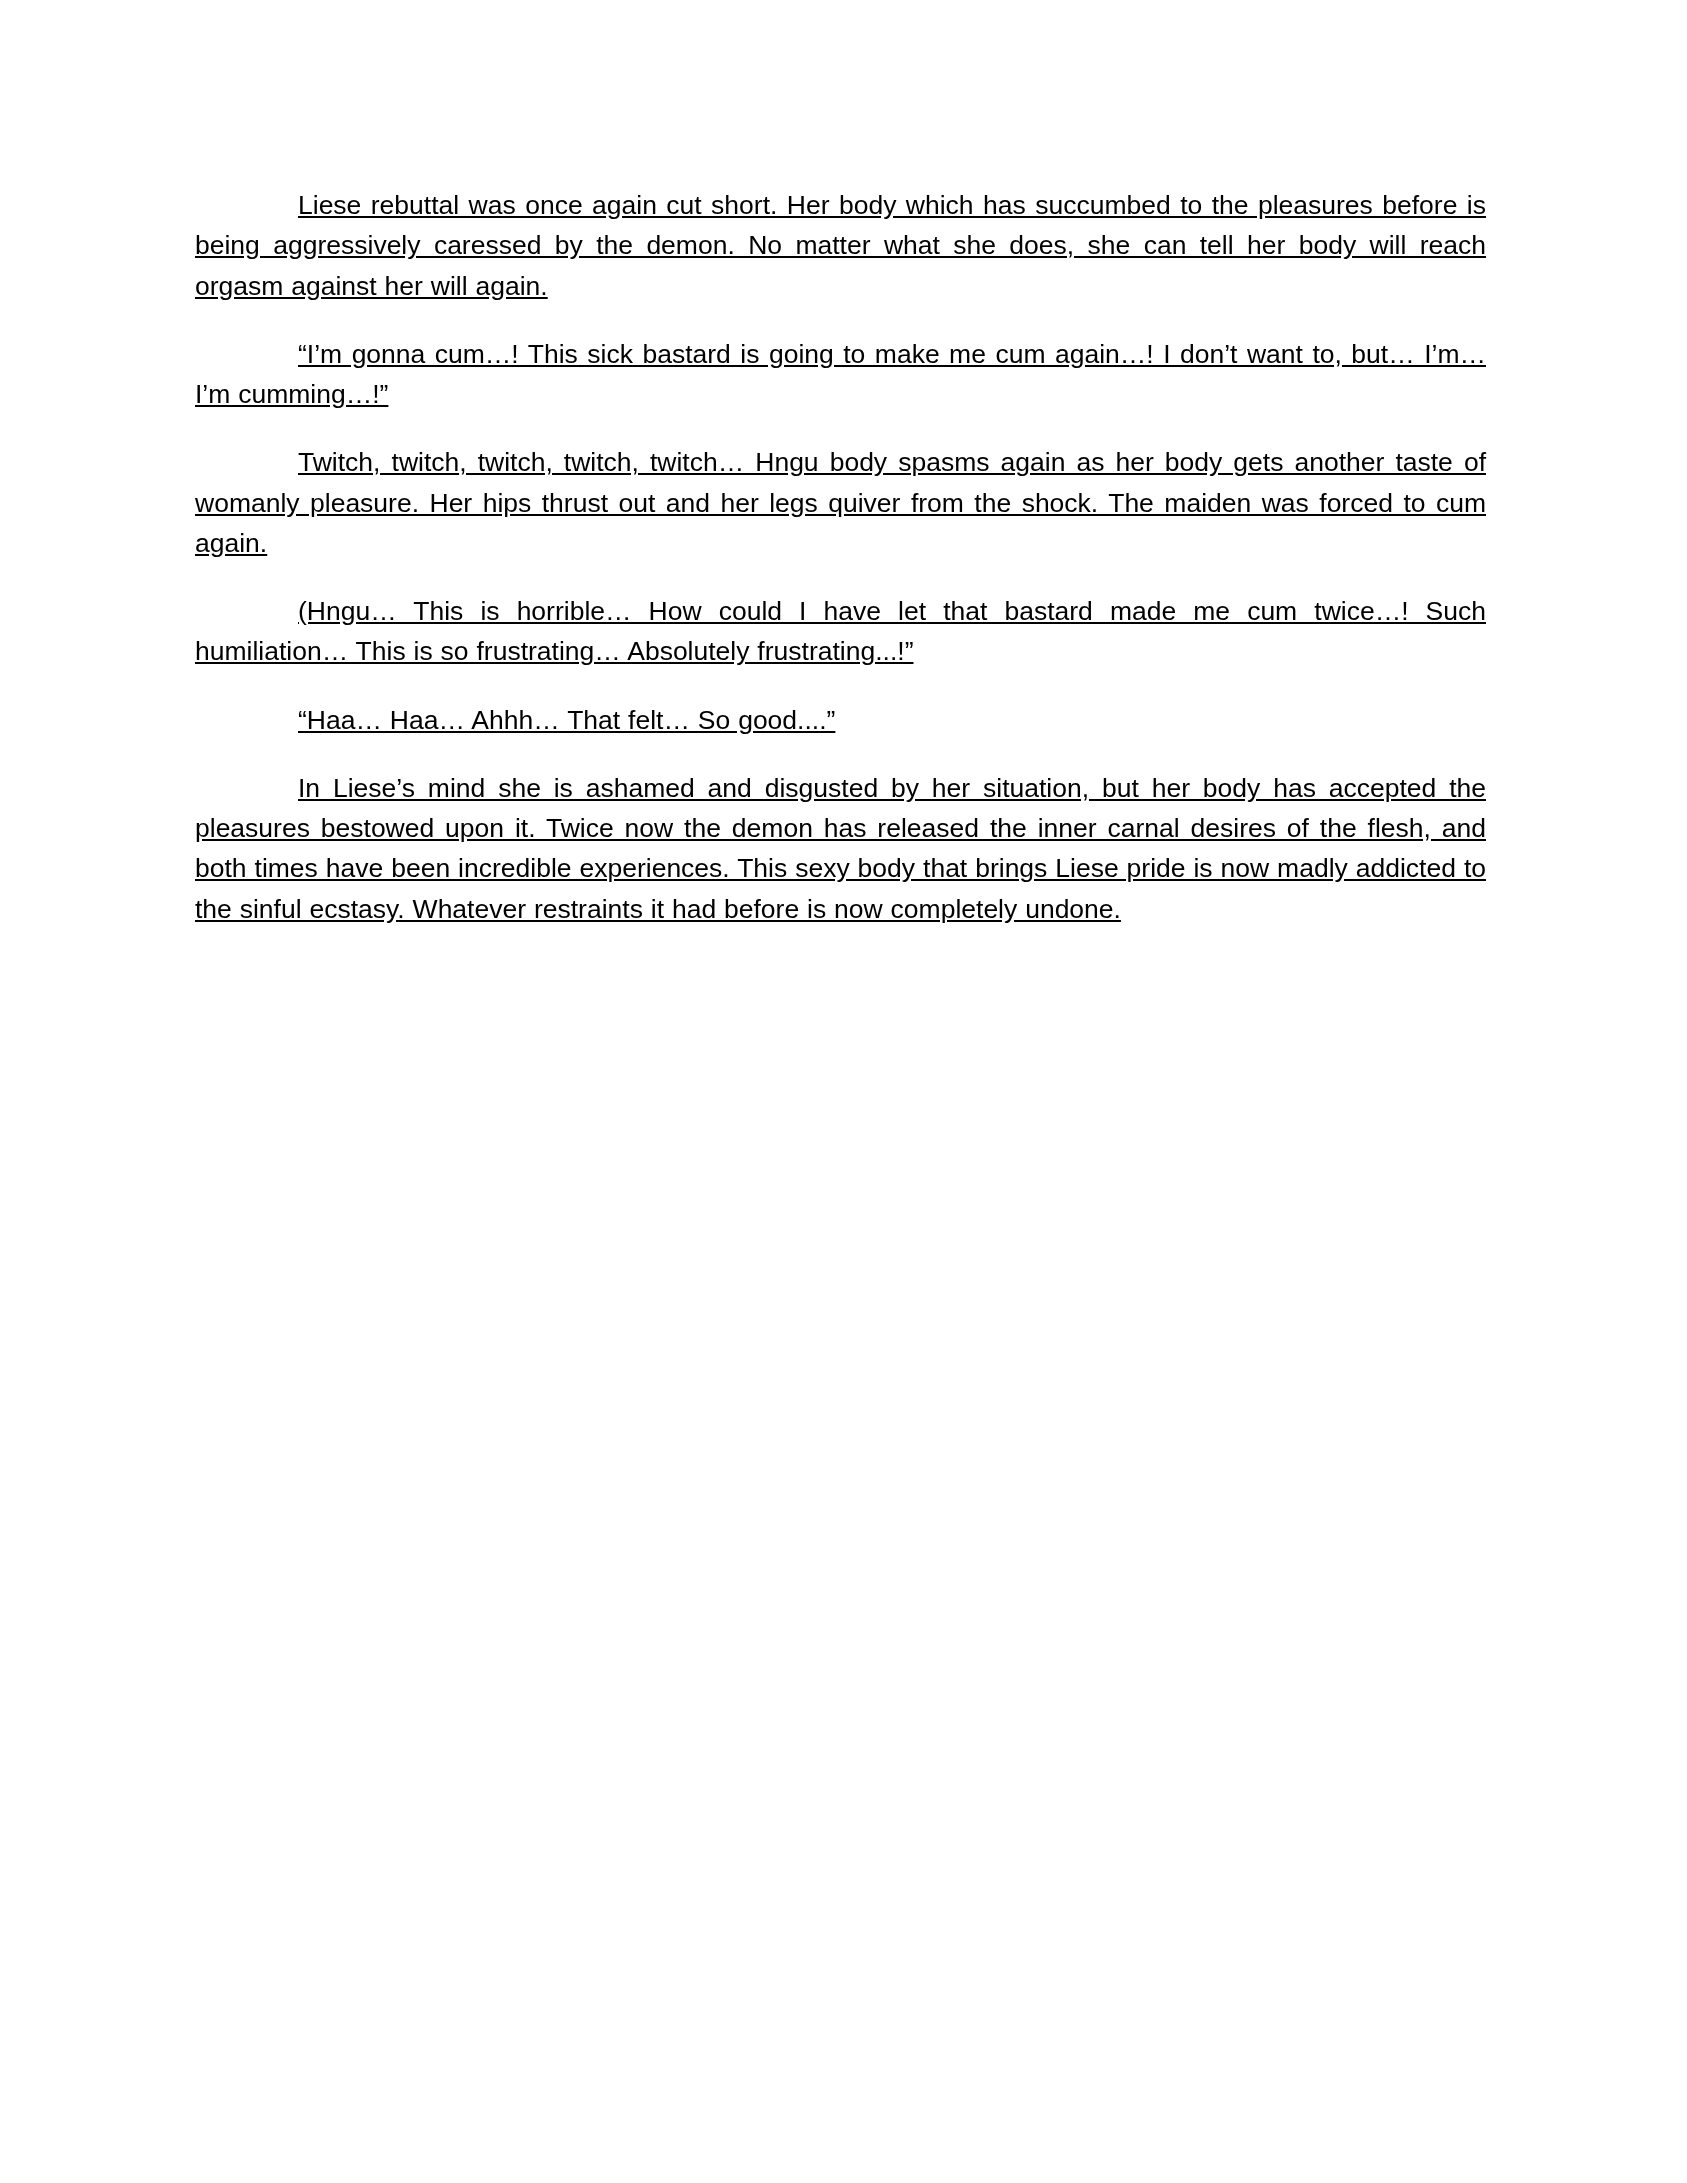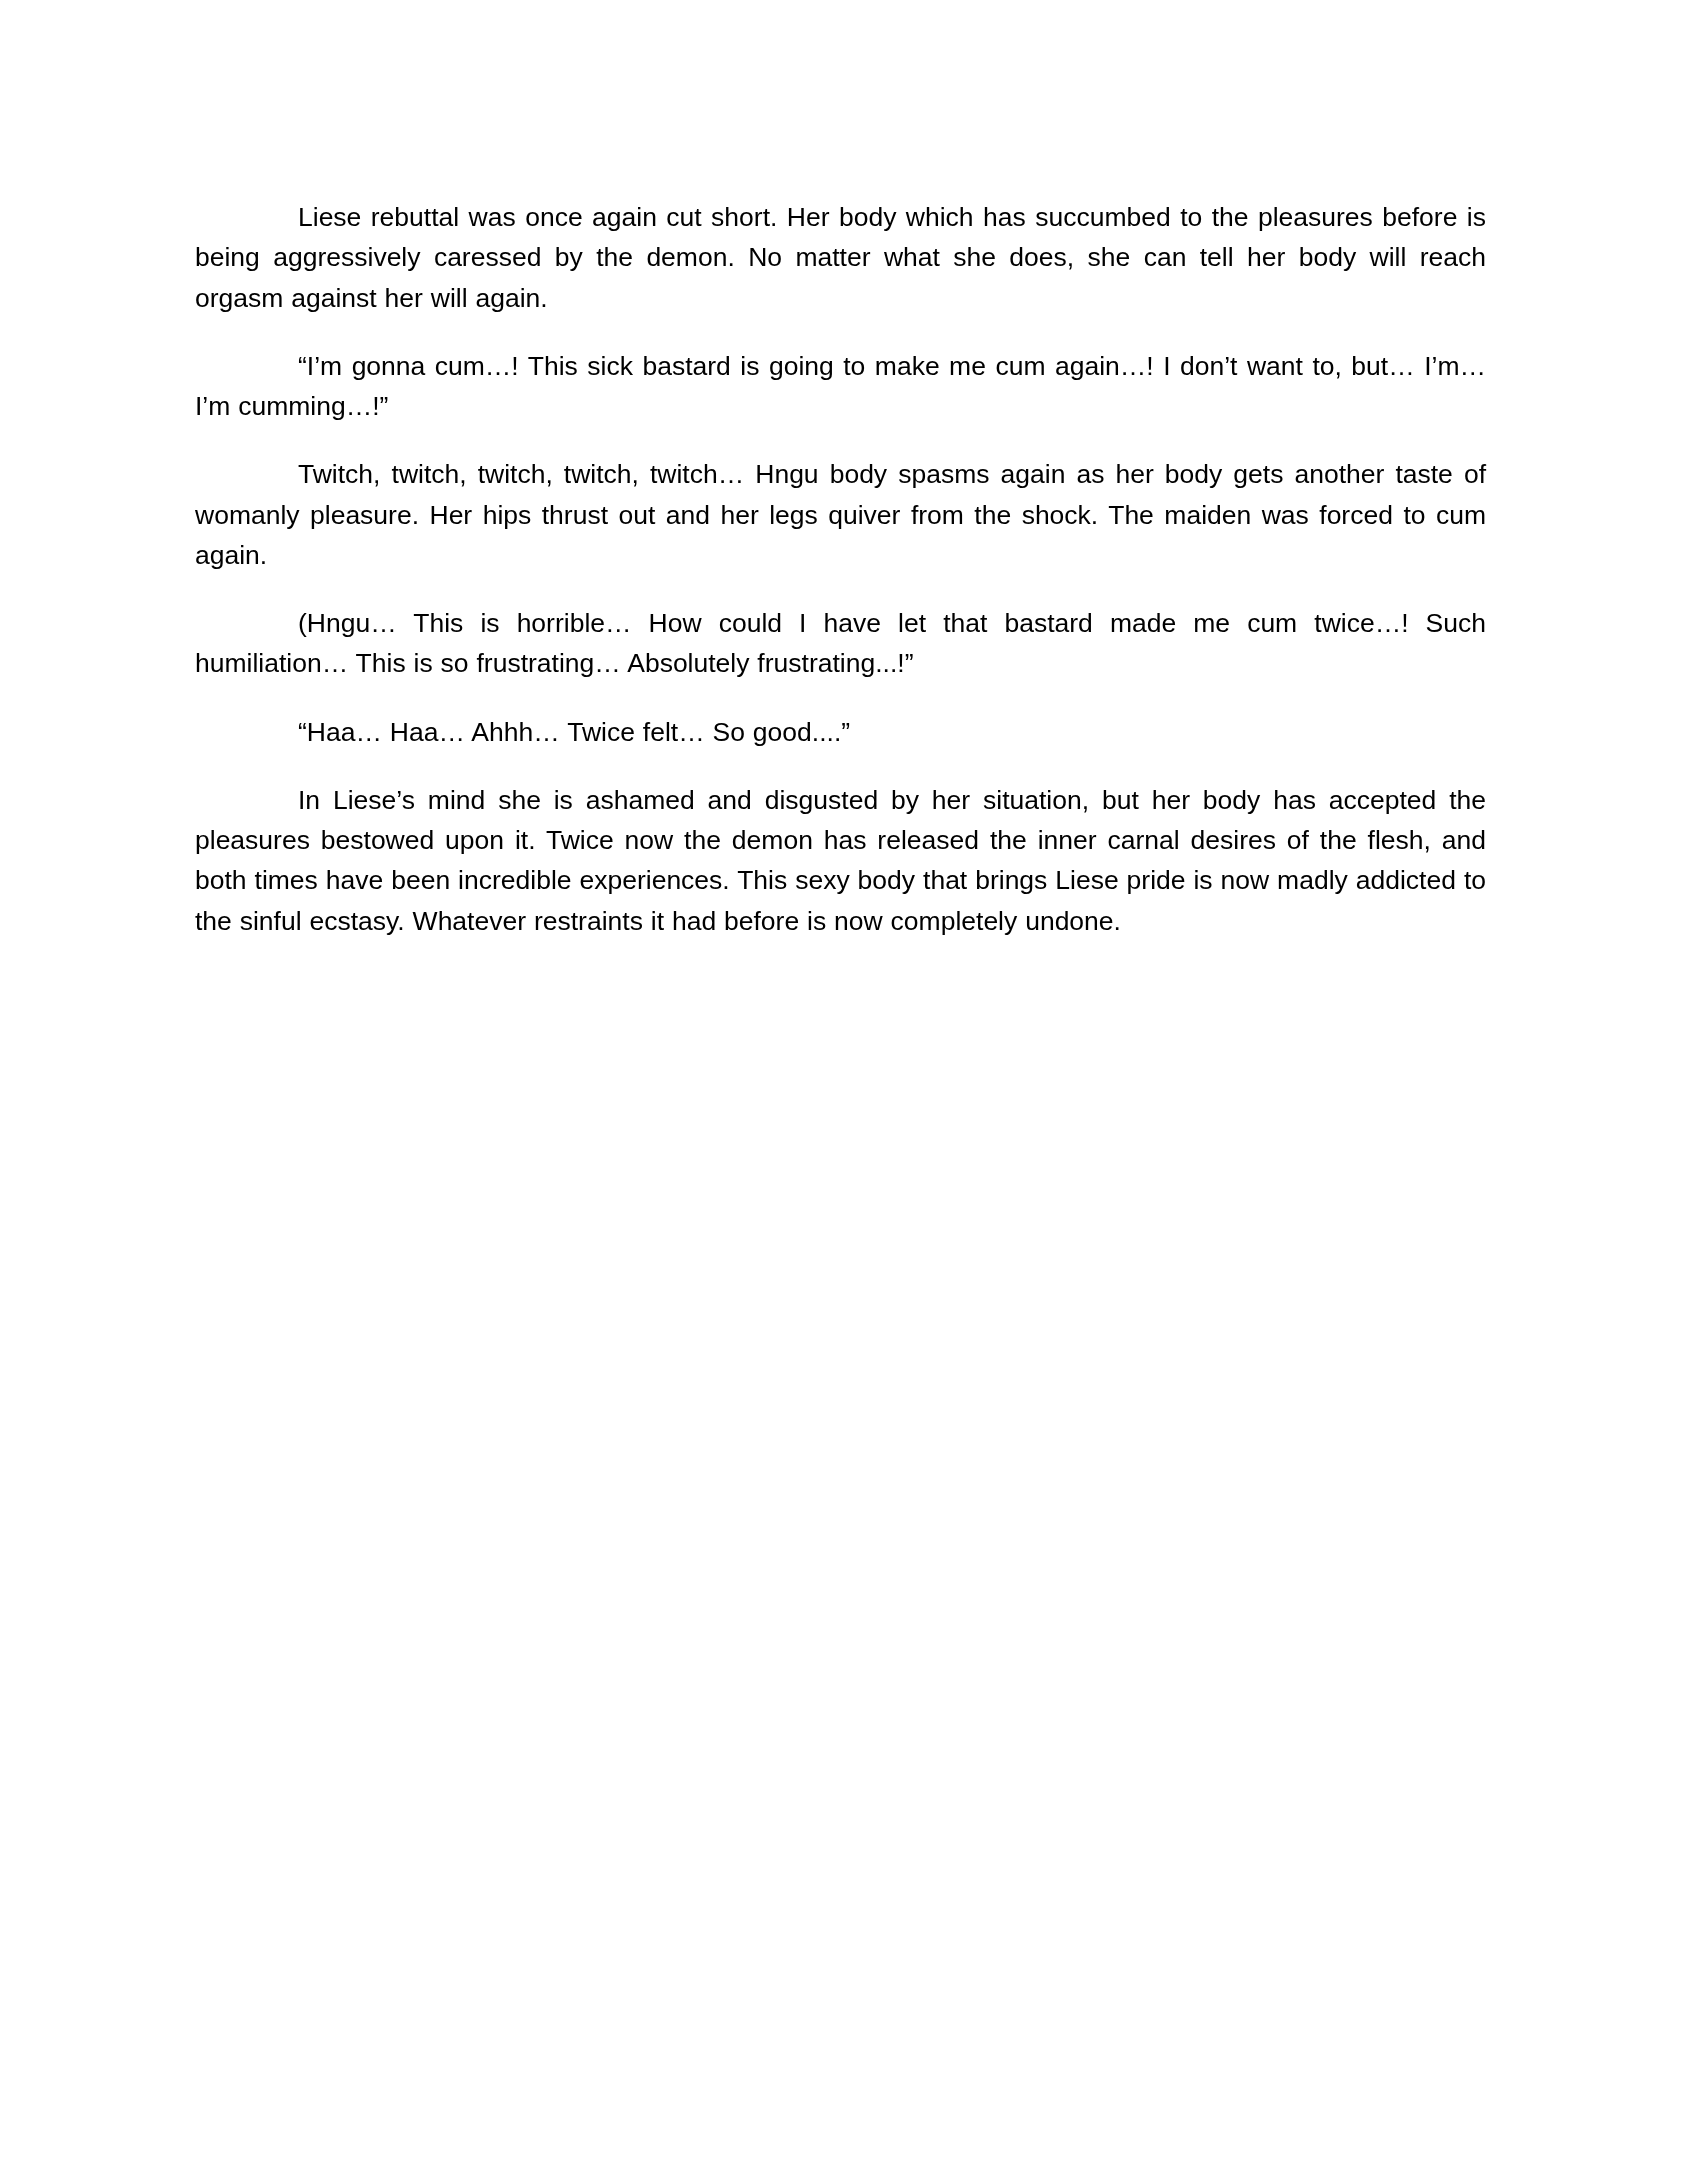--- a/index.html
+++ b/index.html
@@ -16,38 +16,39 @@
     font-family: "Liberation Sans", sans-serif;
     color: #000000;
   }
   .content {
     position: absolute;
     left: 195px;
     top: 185px;
     width: 1291px;
   }
   p.para {
-    margin: 12px 0 28px 0;
+    margin: 0 0 28px 0;
     font-size: 26.5px;
     line-height: 1.52;
     text-align: justify;
     text-indent: 103px;
     color: #000000;
     word-spacing: 0.02em;
+    text-decoration: underline;
   }
   p.para:last-child {
     margin-bottom: 0;
   }
 </style>
 </head>
 <body>
 
 <div class="page">
   <div class="content">
     <p class="para">Liese rebuttal was once again cut short. Her body which has succumbed to the pleasures before is being aggressively caressed by the demon. No matter what she does, she can tell her body will reach orgasm against her will again.</p>
     <p class="para">“I’m gonna cum…! This sick bastard is going to make me cum again…! I don’t want to, but… I’m… I’m cumming…!”</p>
     <p class="para">Twitch, twitch, twitch, twitch, twitch… Hngu body spasms again as her body gets another taste of womanly pleasure. Her hips thrust out and her legs quiver from the shock. The maiden was forced to cum again.</p>
     <p class="para">(Hngu… This is horrible… How could I have let that bastard made me cum twice…! Such humiliation… This is so frustrating… Absolutely frustrating...!”</p>
-    <p class="para">“Haa… Haa… Ahhh… Twice felt… So good....”</p>
+    <p class="para">“Haa… Haa… Ahhh… That felt… So good....”</p>
     <p class="para">In Liese’s mind she is ashamed and disgusted by her situation, but her body has accepted the pleasures bestowed upon it. Twice now the demon has released the inner carnal desires of the flesh, and both times have been incredible experiences. This sexy body that brings Liese pride is now madly addicted to the sinful ecstasy. Whatever restraints it had before is now completely undone.</p>
   </div>
 </div>
 
 
 </body></html>

